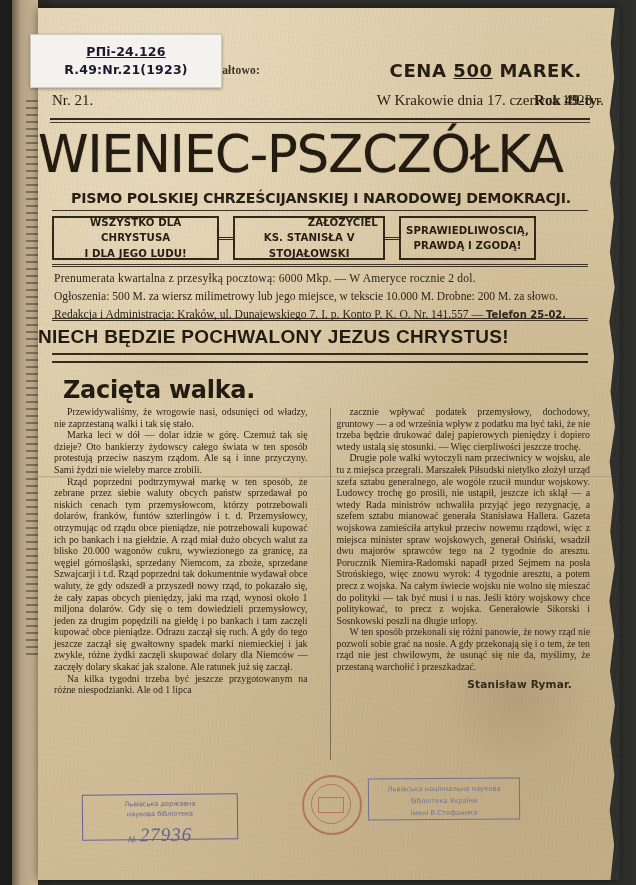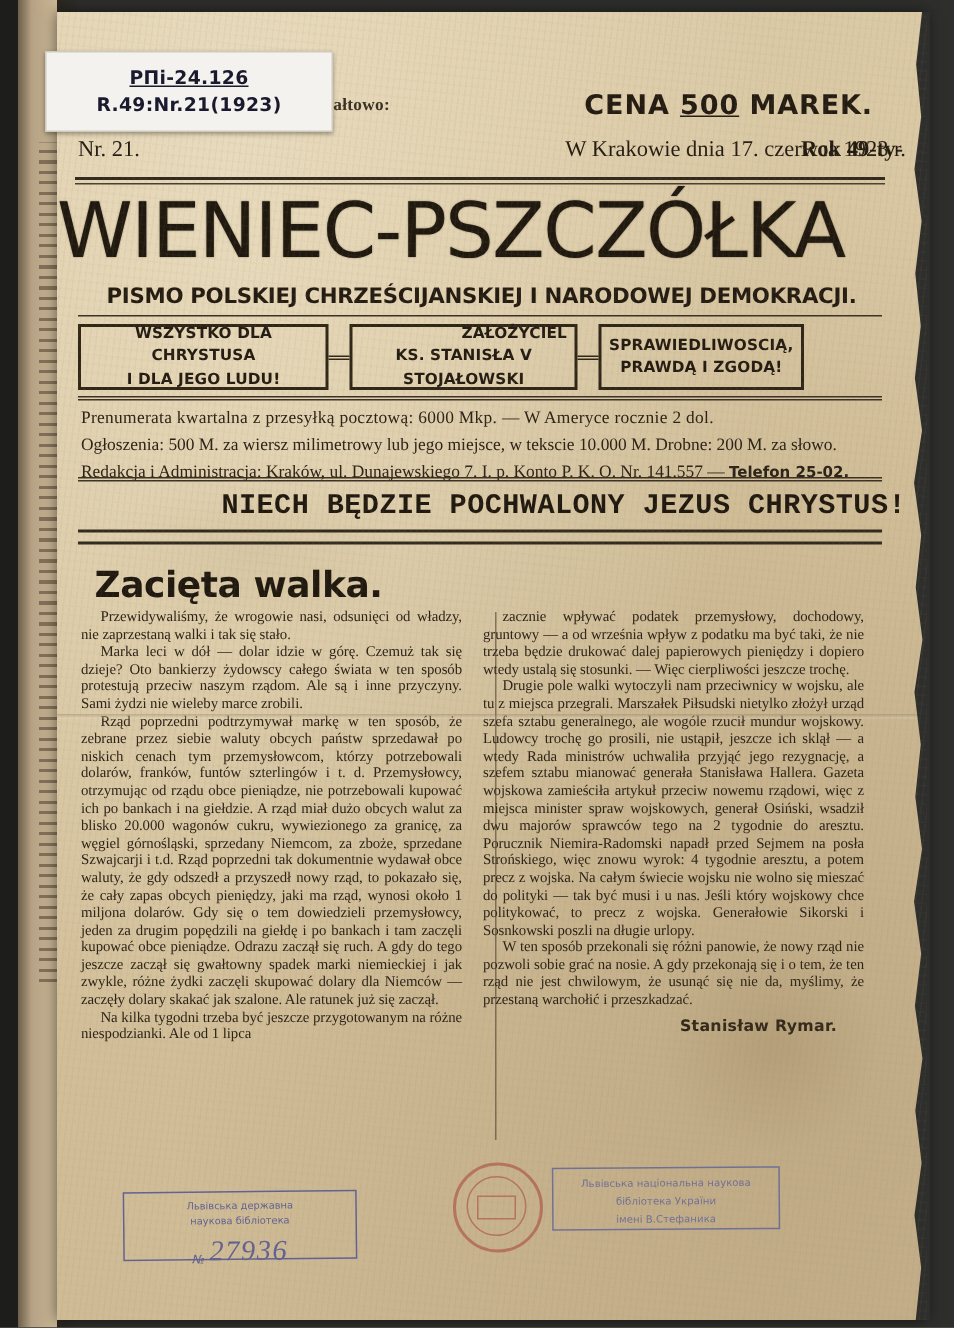--- a/index.html
+++ b/index.html
@@ -113,33 +113,33 @@
   
   .subs{position:absolute;left:16px;top:262px;width:534px;
         font-size:11.6px;line-height:1.55;color:#2b2218;}
   .subs b{font-weight:normal;}
   .subs .l1{letter-spacing:.2px;}
   .subs .tel{font-family:"DejaVu Sans",sans-serif;font-weight:bold;font-size:10px;}
   .rule-d{position:absolute;left:14px;top:310px;width:536px;height:0;
           border-top:3px double #3a3024;}
 
   
-  .banner{position:absolute;left:0;top:318px;width:566px;text-align:right;
-          font-family:Liberation Mono, monospace;font-weight:bold;
+  .banner{position:absolute;left:0;top:318px;width:566px;text-align:left;
+          font-family:Liberation Sans, sans-serif;font-weight:bold;
           font-size:19px;letter-spacing:.3px;color:#20190f;}
   .rule-e{position:absolute;left:14px;top:345px;width:536px;height:6px;
           border-top:2px solid #332a1e;border-bottom:2px solid #332a1e;}
 
   
   .arttitle{position:absolute;left:0;top:368px;width:566px;
             font-family:"DejaVu Sans",sans-serif;font-weight:bold;
             font-size:24px;color:#20190f;letter-spacing:-.3px;padding-left:25px;}
 
   .cols{position:absolute;left:16px;top:398px;width:536px;height:360px;
-        display:flex;gap:14px;}
+        display:flex;gap:29px;}
   .col{width:254px;font-size:9.9px;line-height:11.6px;
        text-align:justify;color:#2c2318;letter-spacing:-.05px;
        font-family:"Liberation Serif",serif;}
   .col p{margin:0 0 0 0;text-indent:13px;}
   .coldiv{position:absolute;left:292px;top:400px;width:0;height:352px;
           border-left:1px solid rgba(60,48,32,.55);}
   .sign{display:block;text-align:right;font-weight:bold;
         font-family:"DejaVu Sans",sans-serif;font-size:10.5px;
         margin-top:6px;padding-right:18px;letter-spacing:.2px;}
 

